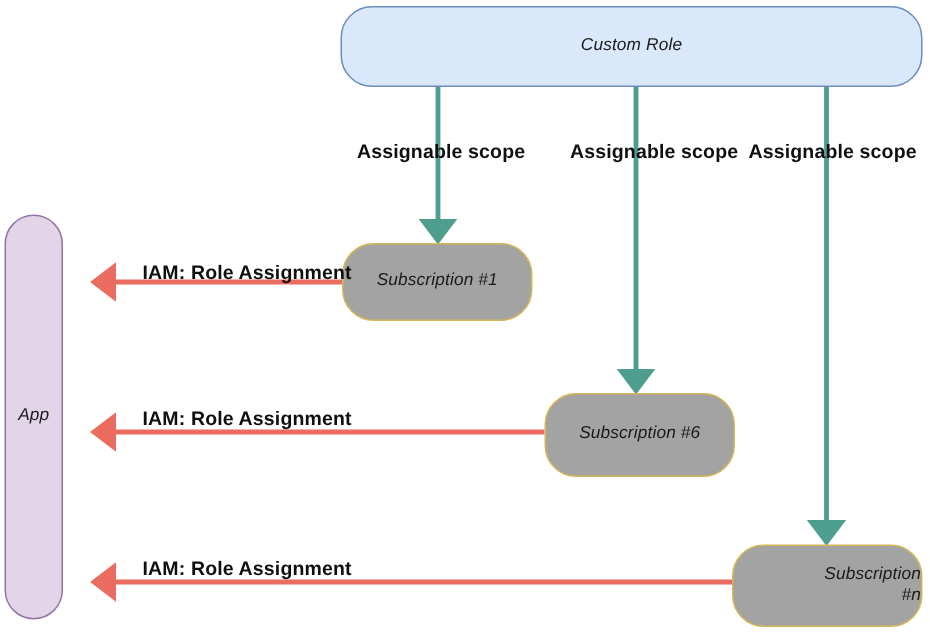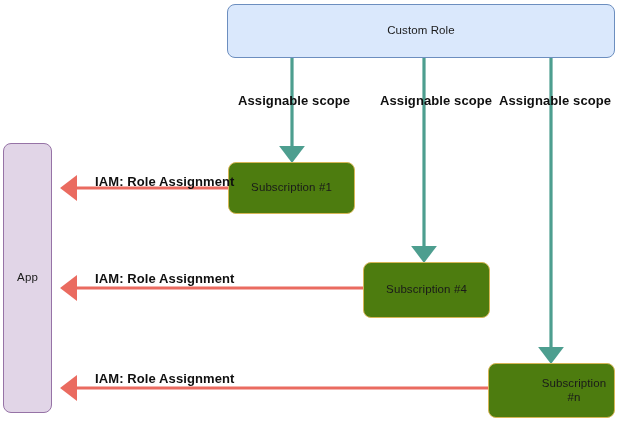--- a/index.html
+++ b/index.html
@@ -20,38 +20,40 @@
   }
   .node {
     position: absolute;
     box-sizing: border-box;
     display: flex;
     align-items: center;
     justify-content: center;
     text-align: center;
     border-width: 1px;
     border-style: solid;
-    border-radius: 8px;
+    border-radius: 21px;
+    font-style: italic;
   }
   .node-label {
     font-size: 11.5px;
     color: #1a1a1a;
     line-height: 1.2;
     font-weight: 400;
     letter-spacing: 0.1px;
   }
   
   .node-role {
     background: #dae8fc;
     border-color: #6c8ebf;
   }
   
   .node-sub {
-    background: #4d7c0f;
+    background: #a3a3a3;
     border-color: #d6b656;
+    text-align: right;
   }
   
   .node-app {
     background: #e1d5e7;
     border-color: #9673a6;
   }
   
   #edges {
     position: absolute;
     left: 0;
@@ -94,30 +96,30 @@
 
     <line x1="363" y1="288" x2="69" y2="288" stroke="#ea6b60" stroke-width="3.2" marker-end="url(#arrow-red)"></line>
 
     <line x1="488" y1="388" x2="69" y2="388" stroke="#ea6b60" stroke-width="3.2" marker-end="url(#arrow-red)"></line>
   </svg>
 
   <div class="node node-role" style="left:227px; top:4px; width:388px; height:54px;">
     <span class="node-label">Custom Role</span>
   </div>
 
-  <div class="node node-app" style="left:3px; top:143px; width:49px; height:270px;">
+  <div class="node node-app" style="left:3px; top:143px; width:39px; height:270px;">
     <span class="node-label">App</span>
   </div>
 
   <div class="node node-sub" style="left:228px; top:162px; width:127px; height:52px;">
     <span class="node-label">Subscription #1</span>
   </div>
 
   <div class="node node-sub" style="left:363px; top:262px; width:127px; height:56px;">
-    <span class="node-label">Subscription #4</span>
+    <span class="node-label">Subscription #6</span>
   </div>
 
   <div class="node node-sub" style="left:488px; top:363px; width:127px; height:55px;padding-left:45px;">
     <span class="node-label">Subscription #n</span>
   </div>
 
   <div class="edge-label" style="left:238px; top:93px;">Assignable scope</div>
 
   <div class="edge-label" style="left:380px; top:93px;">Assignable scope</div>
 

